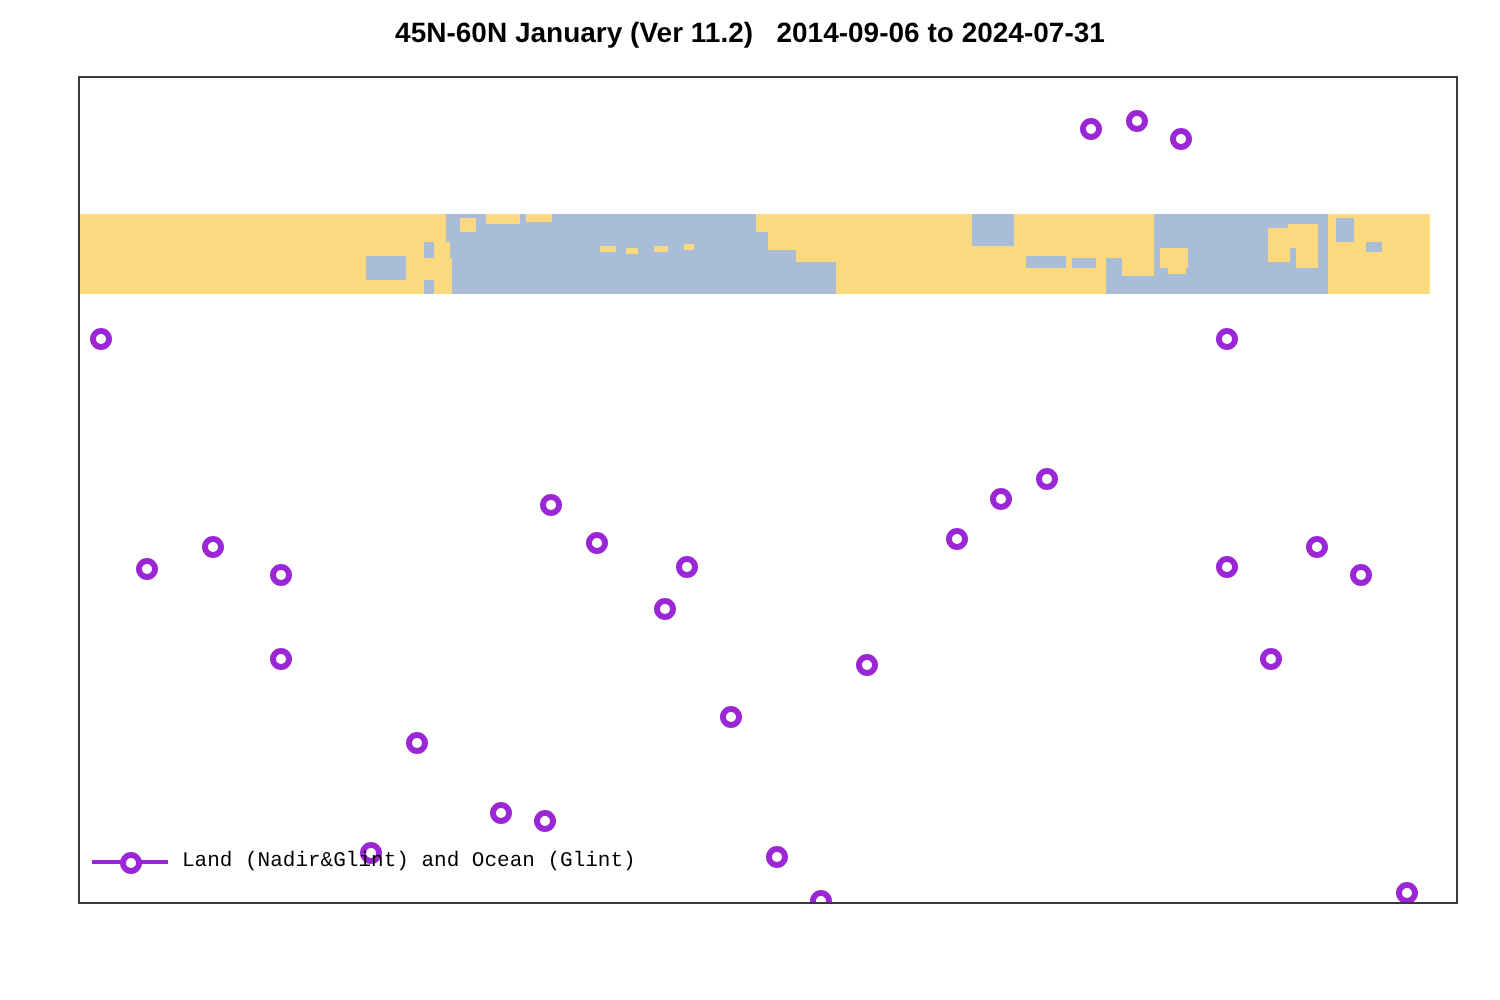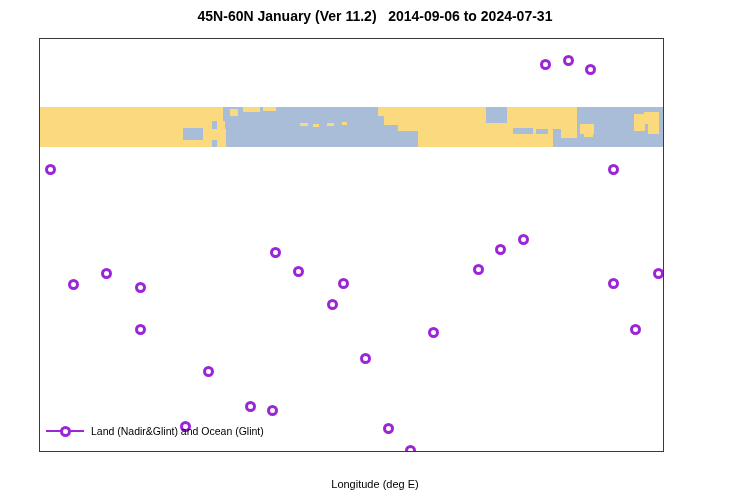--- a/index.html
+++ b/index.html
@@ -12,25 +12,26 @@
 
   .chart-title{
     position:absolute;left:0;top:8px;width:750px;
     text-align:center;font-size:14px;font-weight:bold;color:#000;
     letter-spacing:0px;white-space:pre;
   }
 
   
   #plot-area{
     position:absolute;left:39px;top:38px;
-    width:625px;height:414px;
+    width:690px;height:414px;
     border:1.2px solid #3a3a3a;
     background:#ffffff;
     box-sizing:border-box;
     overflow:hidden;
+    font-family:Liberation Mono, monospace;
   }
 
   
   #map-band{
     position:absolute;left:0;top:68px;width:675px;height:40px;
     background:#a9bdd8;overflow:hidden;
   }
   .land{position:absolute;background:#fbd97f;}
 
   
@@ -67,21 +68,20 @@
   }
   .legend-label{font-size:10.5px;color:#000;white-space:nowrap;}
 </style>
 </head>
 <body>
 
 <div id="figure">
 
   <div class="chart-title">45N-60N January (Ver 11.2)   2014-09-06 to 2024-07-31</div>
 
-  <div class="axis-title-x">Longitude (deg E)</div>
 
   <div id="plot-area">
 
     <div id="map-band">
         <div class="land" style="left: 0%; top: 0%; width: 25.5%; height: 100%;"></div>
         <div class="land" style="left: 25.5%; top: 0%; width: 1.6%; height: 34%;"></div>
         <div class="land" style="left: 26.2%; top: 34%; width: 1.2%; height: 22%;"></div>
         <div class="land" style="left: 25.5%; top: 56%; width: 2%; height: 26%;"></div>
         <div class="land" style="left: 26.2%; top: 82%; width: 1.4%; height: 18%;"></div>
         <div class="land" style="left: 28.1%; top: 6%; width: 1.3%; height: 16%;"></div>

